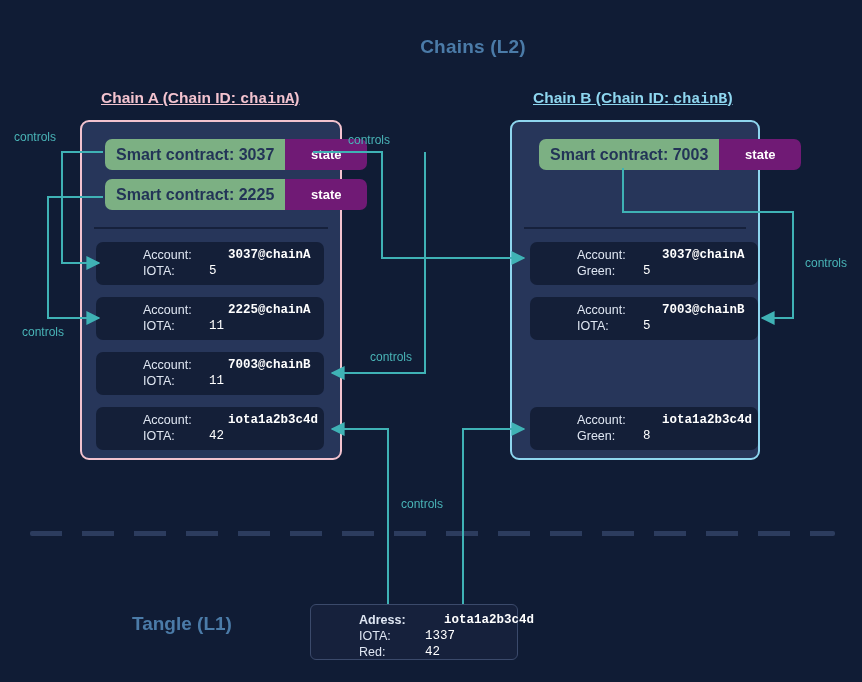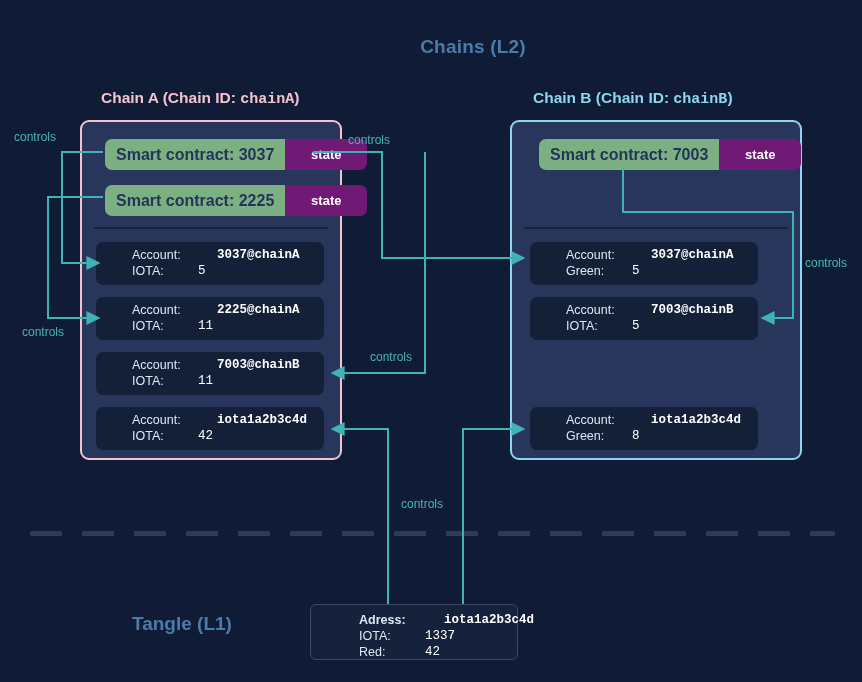--- a/index.html
+++ b/index.html
@@ -34,40 +34,41 @@
     left: 132px; top: 613px;
     font-size: 19px;
     font-weight: bold;
     color: #4b7ba8;
   }
   .chain-title {
     position: absolute;
     font-size: 15.5px;
     font-weight: bold;
     white-space: nowrap;
+    text-decoration: underline;
   }
   #chainA-title { left: 101px; top: 89px; color: #f3c3cf; }
   #chainB-title { left: 533px; top: 89px; color: #8ed6ef; }
   .chain-title .mono { font-size: 15px; font-weight: bold; }
 
   
   .chain-panel {
     position: absolute;
     border-radius: 9px;
     box-sizing: border-box;
     background: #27365a;
   }
   #chainA-panel {
     left: 80px; top: 120px;
     width: 262px; height: 340px;
     border: 2.5px solid #f3c3cf;
   }
   #chainB-panel {
     left: 510px; top: 120px;
-    width: 292px; height: 340px;
+    width: 250px; height: 340px;
     border: 2.5px solid #8ed6ef;
   }
   .panel-sep {
     position: absolute;
     left: 12px; right: 12px;
     height: 2px;
     background: #16213c;
   }
 
   
@@ -100,21 +101,21 @@
     font-weight: bold;
   }
 
   
   .acct {
     position: absolute;
     height: 43px;
     border-radius: 7px;
     background: #141f38;
     box-sizing: border-box;
-    padding: 5px 0 0 36px;
+    padding: 5px 0 0 47px;
   }
   .acct-line {
     display: flex;
     line-height: 16px;
     font-size: 12.5px;
   }
   .acct-key {
     width: 66px;
     color: #dfe6f2;
     flex: 0 0 66px;
@@ -175,21 +176,21 @@
   <div id="l2-title">Chains (L2)</div>
   <div id="l1-title">Tangle (L1)</div>
 
   <div id="chainA-title" class="chain-title"><span>Chain A (Chain ID: </span><span class="mono">chainA</span><span>)</span></div>
 
   <div id="chainA-panel" class="chain-panel">
     <div class="sc-row" style="left:23px; top:17px;">
       <div class="sc-name">Smart contract: 3037</div>
       <div class="sc-state">state</div>
     </div>
-    <div class="sc-row" style="left:23px; top:63px;">
+    <div class="sc-row" style="left:23px; top:57px;">
       <div class="sc-name">Smart contract: 2225</div>
       <div class="sc-state">state</div>
     </div>
 
     <div class="panel-sep" style="top:105px;"></div>
 
     <div class="acct" style="left:14px; top:120px; width:228px;">
       <div class="acct-line">
           <span class="acct-key">Account:</span>
           <span class="acct-val mono bold">3037@chainA</span>

